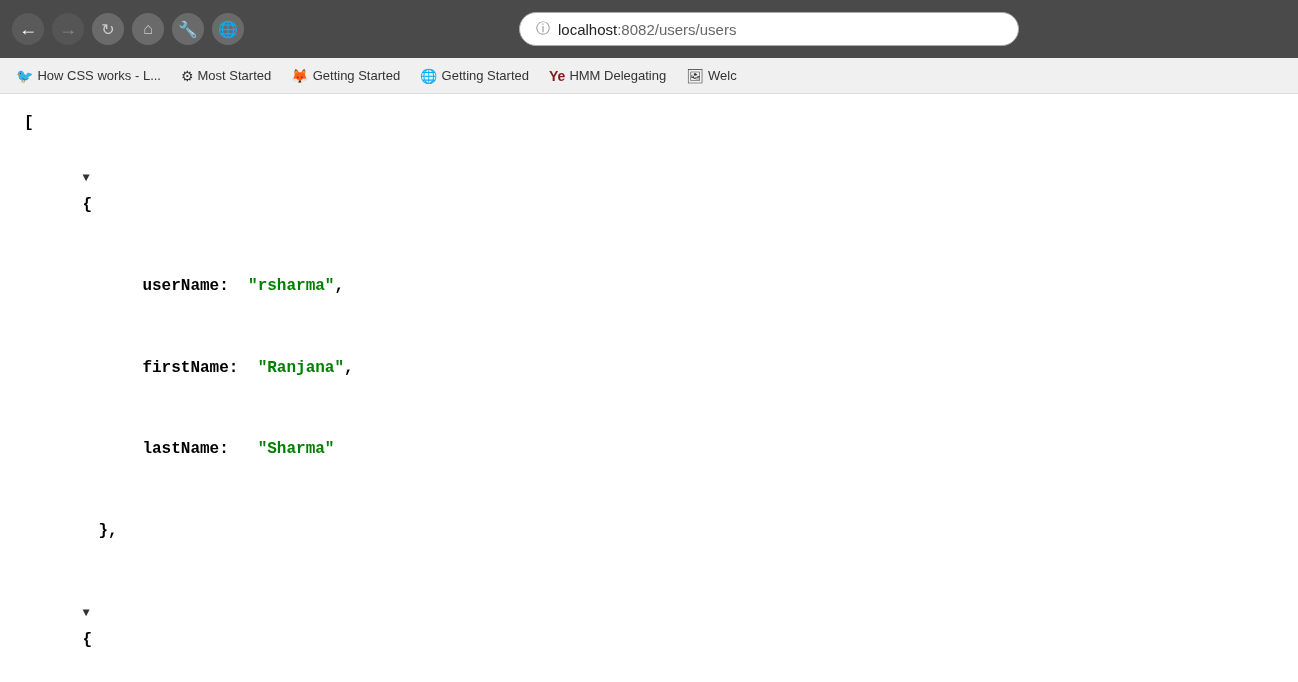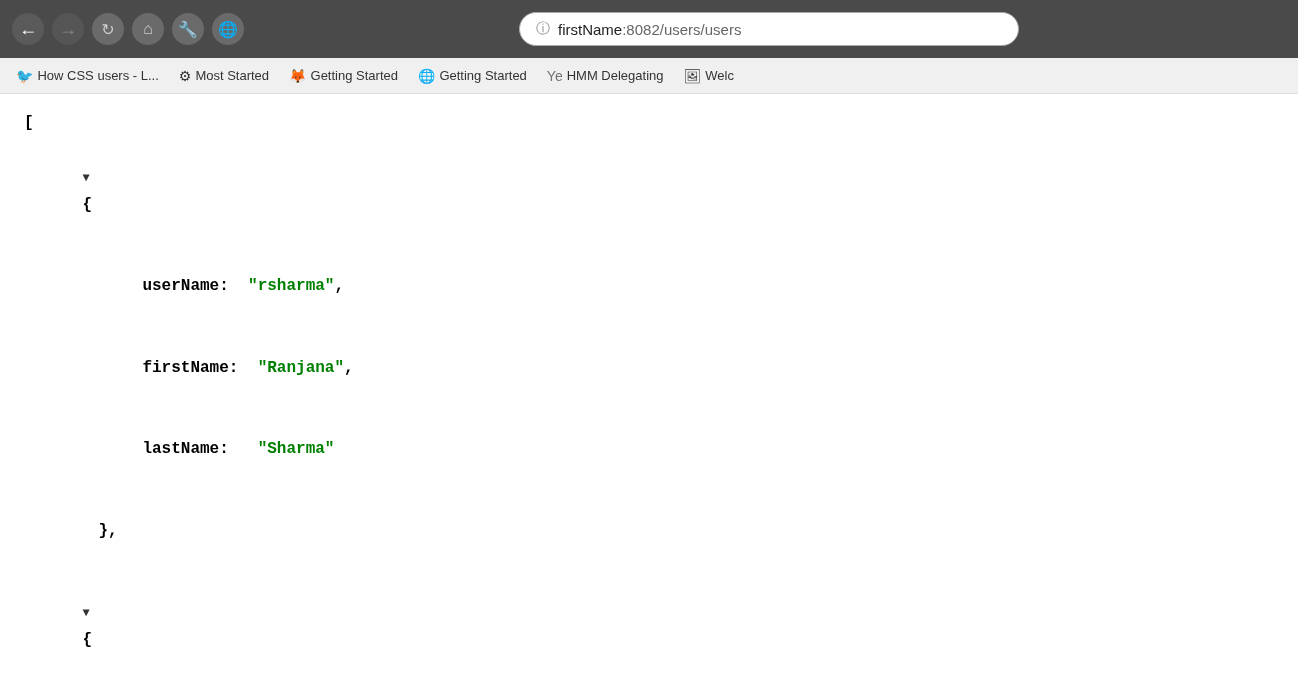--- a/index.html
+++ b/index.html
@@ -191,45 +191,45 @@
       <span style="font-size:16px;">🔧</span>
     </button>
     <button class="nav-btn">
       <span style="font-size:16px;">🌐</span>
     </button>
 
     <div class="address-bar-container">
       <div class="address-bar">
         <span class="info-icon">ⓘ</span>
         <span class="url-text">
-          <span class="host">firstName</span><span class="port-path">:8082/users/users</span>
+          <span class="host">localhost</span><span class="port-path">:8082/users/users</span>
         </span>
       </div>
     </div>
   </div>
 
   <div class="bookmarks-bar">
     <div class="bookmark-item">
       <span class="bookmark-icon">🐦</span>
-      <span>How CSS users - L...</span>
+      <span>How CSS works - L...</span>
     </div>
     <div class="bookmark-item">
       <span class="bookmark-icon">⚙</span>
       <span>Most Started</span>
     </div>
     <div class="bookmark-item">
       <span class="bookmark-icon">🦊</span>
       <span>Getting Started</span>
     </div>
     <div class="bookmark-item">
       <span class="bookmark-icon">🌐</span>
       <span>Getting Started</span>
     </div>
     <div class="bookmark-item">
-      <span class="bookmark-icon" style="font-weight:normal;color:#737373;">Ye</span>
+      <span class="bookmark-icon" style="font-weight:bold;color:#7f1d1d;">Ye</span>
       <span>HMM Delegating</span>
     </div>
     <div class="bookmark-item">
       <span class="bookmark-icon">🖼</span>
       <span>Welc</span>
     </div>
   </div>
 </div>
 
 <div class="content-area">

